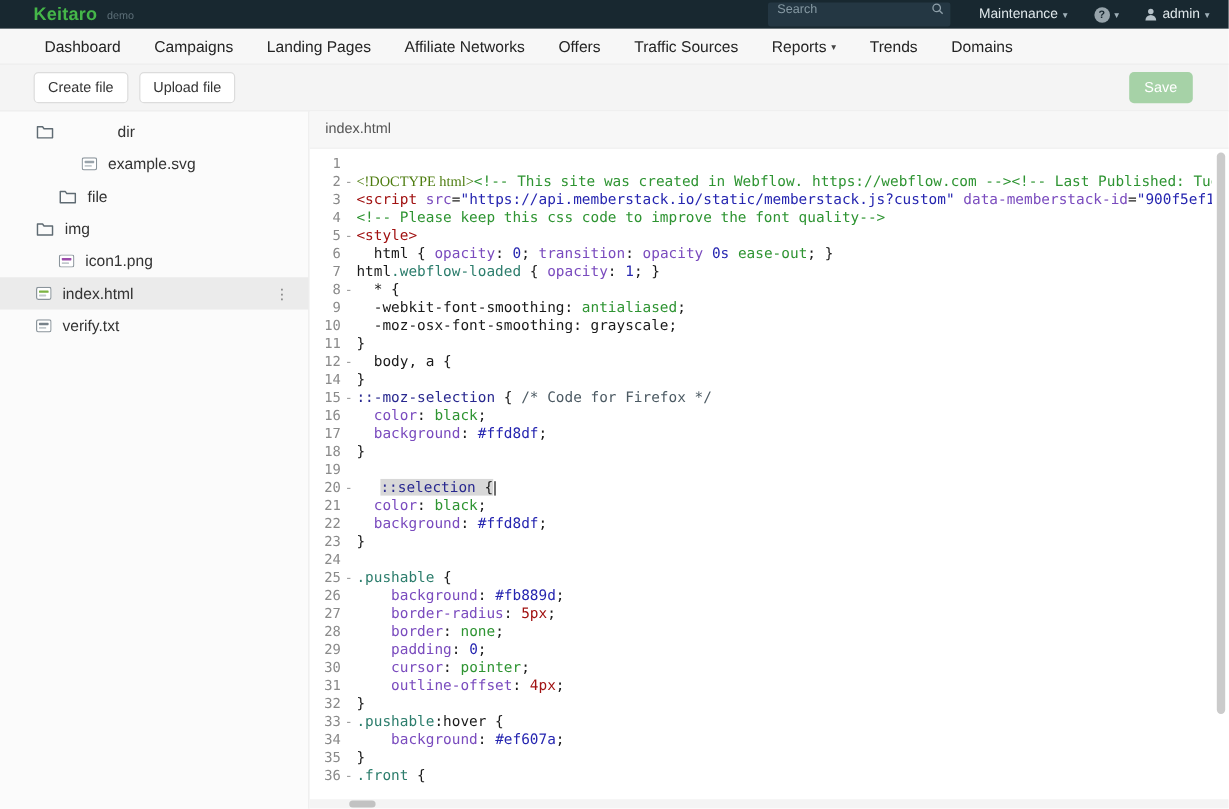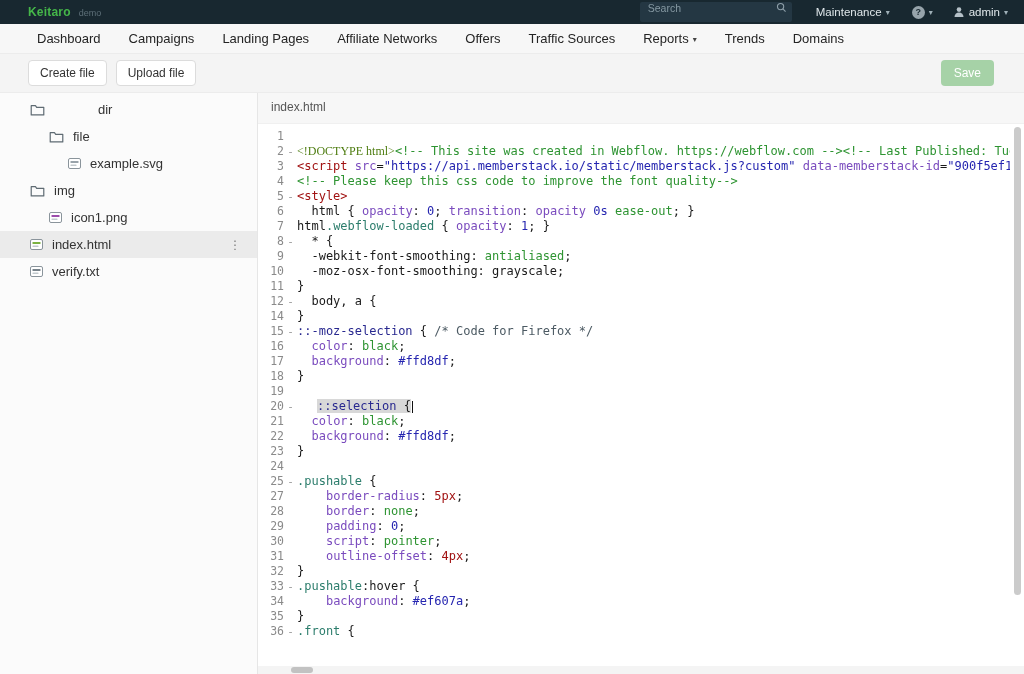--- a/index.html
+++ b/index.html
@@ -2,21 +2,21 @@
 <html><head>
 <meta charset="utf-8">
 <style>
   * { margin:0; padding:0; box-sizing:border-box; }
   html,body { width:1024px; height:674px; overflow:hidden; background:#fff;
     font-family:"Liberation Sans", sans-serif; }
 
   
   .topbar { height:24px; background:#182830; display:flex; align-items:center;
     padding:0 16px 0 28px; }
-  .logo { color:#45b649; font-weight:bold; font-size:12px; letter-spacing:.2px; }
+  .logo { color:#45b649; font-weight:bold; font-size:15px; letter-spacing:.2px; }
   .logo-badge { color:#5d6f78; font-size:9px; margin-left:8px; margin-top:2px; }
   .searchbox { margin-left:auto; width:152px; height:20px; background:#243743;
     border-radius:2px; display:flex; align-items:flex-start; padding:0 5px 0 8px; }
   .searchbox input { flex:1; background:transparent; border:none; outline:none;
     color:#a7b7bf; font-size:10.5px; font-family:"Liberation Sans",sans-serif; min-width:0;}
   .searchbox input::placeholder { color:#8598a2; }
   .tb-item { display:flex; align-items:center; color:#dfe7ea; font-size:11.5px; gap:4px; }
   .m-maint { margin-left:24px; }
   .m-help { margin-left:22px; }
   .m-admin { margin-left:20px; }
@@ -143,37 +143,37 @@
 <div class="content">
   <div class="tree">
       <div class="trow" style="padding-left: 30px; gap: 44px;">
         <span class="ic">
           <svg width="15" height="12" viewBox="0 0 16 13">
             <path d="M1.2 3.6 V1.8 h4.6 l1.3 1.8 h7.7 v8.2 H1.2 z" fill="none" stroke="#5f6b73" stroke-width="1.3" stroke-linejoin="round"></path>
           </svg>
         </span>
         <span>dir</span>
       </div>
+      <div class="trow" style="padding-left: 68px;">
+        <span class="ic">
+          <svg width="13" height="11" viewBox="0 0 13 11">
+            <rect x="0.5" y="0.5" width="12" height="10" rx="1.5" fill="#fff" stroke="#8a949b"></rect>
+            <rect x="2.5" y="3" width="8" height="2" rx="0.5" fill="#99a3aa"></rect>
+            <rect x="2.5" y="6.5" width="6" height="1.5" rx="0.5" fill="#c2c9cd"></rect>
+          </svg>
+        </span>
+        <span>example.svg</span>
+      </div>
       <div class="trow" style="padding-left: 49px;">
         <span class="ic">
           <svg width="15" height="12" viewBox="0 0 16 13">
             <path d="M1.2 3.6 V1.8 h4.6 l1.3 1.8 h7.7 v8.2 H1.2 z" fill="none" stroke="#5f6b73" stroke-width="1.3" stroke-linejoin="round"></path>
           </svg>
         </span>
         <span>file</span>
-      </div>
-      <div class="trow" style="padding-left: 68px;">
-        <span class="ic">
-          <svg width="13" height="11" viewBox="0 0 13 11">
-            <rect x="0.5" y="0.5" width="12" height="10" rx="1.5" fill="#fff" stroke="#8a949b"></rect>
-            <rect x="2.5" y="3" width="8" height="2" rx="0.5" fill="#99a3aa"></rect>
-            <rect x="2.5" y="6.5" width="6" height="1.5" rx="0.5" fill="#c2c9cd"></rect>
-          </svg>
-        </span>
-        <span>example.svg</span>
       </div>
       <div class="trow" style="padding-left: 30px;">
         <span class="ic">
           <svg width="15" height="12" viewBox="0 0 16 13">
             <path d="M1.2 3.6 V1.8 h4.6 l1.3 1.8 h7.7 v8.2 H1.2 z" fill="none" stroke="#5f6b73" stroke-width="1.3" stroke-linejoin="round"></path>
           </svg>
         </span>
         <span>img</span>
       </div>
       <div class="trow" style="padding-left: 49px;">
@@ -231,24 +231,25 @@
         <div class="cl"><span class="ln">16</span><span class="fold"></span><span class="ct"><span class="c-pln">  </span><span class="c-attr">color</span><span class="c-pln">: </span><span class="c-val">black</span><span class="c-pln">;</span></span></div>
         <div class="cl"><span class="ln">17</span><span class="fold"></span><span class="ct"><span class="c-pln">  </span><span class="c-attr">background</span><span class="c-pln">: </span><span class="c-str">#ffd8df</span><span class="c-pln">;</span></span></div>
         <div class="cl"><span class="ln">18</span><span class="fold"></span><span class="ct"><span class="c-pln">}</span></span></div>
         <div class="cl"><span class="ln">19</span><span class="fold"></span><span class="ct"></span></div>
         <div class="cl"><span class="ln">20</span><span class="fold">-</span><span class="ct"><span class="selband"><span class="c-pse">::selection</span><span class="c-pln"> {</span></span><span class="cursorbar"></span></span></div>
         <div class="cl"><span class="ln">21</span><span class="fold"></span><span class="ct"><span class="c-pln">  </span><span class="c-attr">color</span><span class="c-pln">: </span><span class="c-val">black</span><span class="c-pln">;</span></span></div>
         <div class="cl"><span class="ln">22</span><span class="fold"></span><span class="ct"><span class="c-pln">  </span><span class="c-attr">background</span><span class="c-pln">: </span><span class="c-str">#ffd8df</span><span class="c-pln">;</span></span></div>
         <div class="cl"><span class="ln">23</span><span class="fold"></span><span class="ct"><span class="c-pln">}</span></span></div>
         <div class="cl"><span class="ln">24</span><span class="fold"></span><span class="ct"></span></div>
         <div class="cl"><span class="ln">25</span><span class="fold">-</span><span class="ct"><span class="c-qual">.pushable</span><span class="c-pln"> {</span></span></div>
+        <div class="cl"><span class="ln">26</span><span class="fold"></span><span class="ct"><span class="c-pln">    </span><span class="c-attr">background</span><span class="c-pln">: </span><span class="c-str">#fb889d</span><span class="c-pln">;</span></span></div>
         <div class="cl"><span class="ln">27</span><span class="fold"></span><span class="ct"><span class="c-pln">    </span><span class="c-attr">border-radius</span><span class="c-pln">: </span><span class="c-px">5px</span><span class="c-pln">;</span></span></div>
         <div class="cl"><span class="ln">28</span><span class="fold"></span><span class="ct"><span class="c-pln">    </span><span class="c-attr">border</span><span class="c-pln">: </span><span class="c-val">none</span><span class="c-pln">;</span></span></div>
         <div class="cl"><span class="ln">29</span><span class="fold"></span><span class="ct"><span class="c-pln">    </span><span class="c-attr">padding</span><span class="c-pln">: </span><span class="c-num">0</span><span class="c-pln">;</span></span></div>
-        <div class="cl"><span class="ln">30</span><span class="fold"></span><span class="ct"><span class="c-pln">    </span><span class="c-attr">script</span><span class="c-pln">: </span><span class="c-val">pointer</span><span class="c-pln">;</span></span></div>
+        <div class="cl"><span class="ln">30</span><span class="fold"></span><span class="ct"><span class="c-pln">    </span><span class="c-attr">cursor</span><span class="c-pln">: </span><span class="c-val">pointer</span><span class="c-pln">;</span></span></div>
         <div class="cl"><span class="ln">31</span><span class="fold"></span><span class="ct"><span class="c-pln">    </span><span class="c-attr">outline-offset</span><span class="c-pln">: </span><span class="c-px">4px</span><span class="c-pln">;</span></span></div>
         <div class="cl"><span class="ln">32</span><span class="fold"></span><span class="ct"><span class="c-pln">}</span></span></div>
         <div class="cl"><span class="ln">33</span><span class="fold">-</span><span class="ct"><span class="c-qual">.pushable</span><span class="c-pln">:hover {</span></span></div>
         <div class="cl"><span class="ln">34</span><span class="fold"></span><span class="ct"><span class="c-pln">    </span><span class="c-attr">background</span><span class="c-pln">: </span><span class="c-str">#ef607a</span><span class="c-pln">;</span></span></div>
         <div class="cl"><span class="ln">35</span><span class="fold"></span><span class="ct"><span class="c-pln">}</span></span></div>
         <div class="cl"><span class="ln">36</span><span class="fold">-</span><span class="ct"><span class="c-qual">.front</span><span class="c-pln"> {</span></span></div>
       </div>
     <div class="vscroll"></div>
     <div class="hscroll">
       <div class="hthumb"></div>

